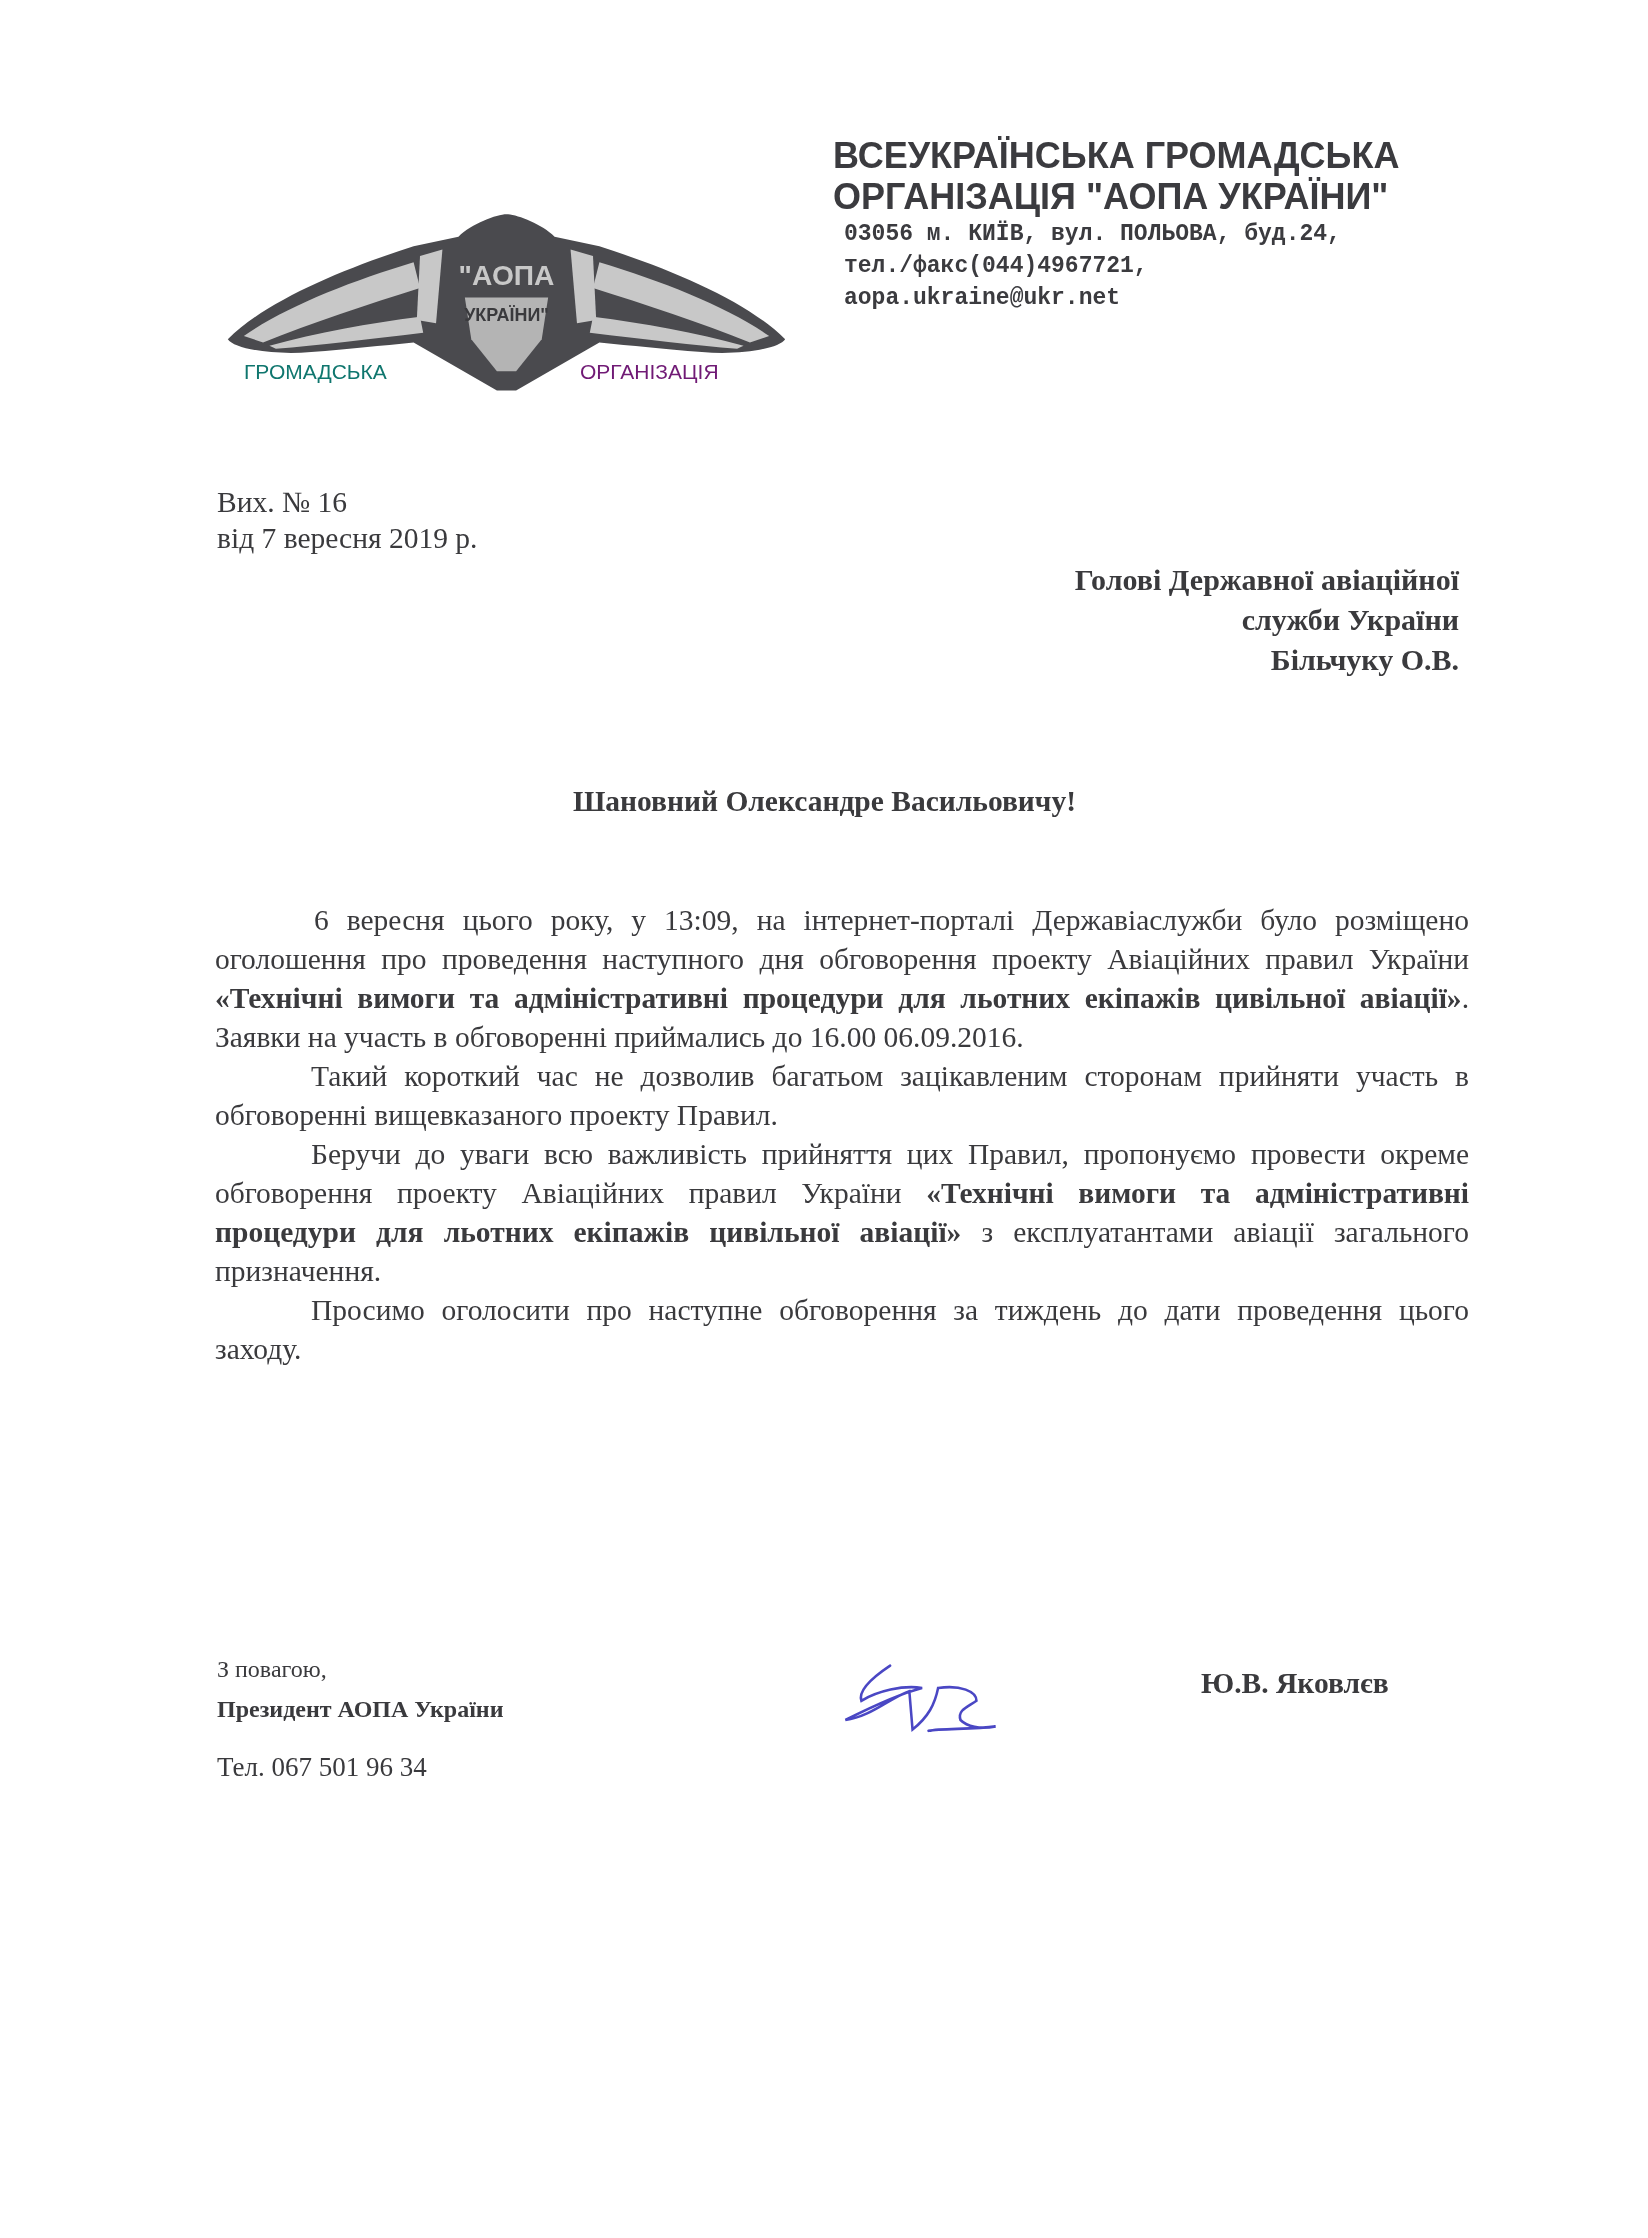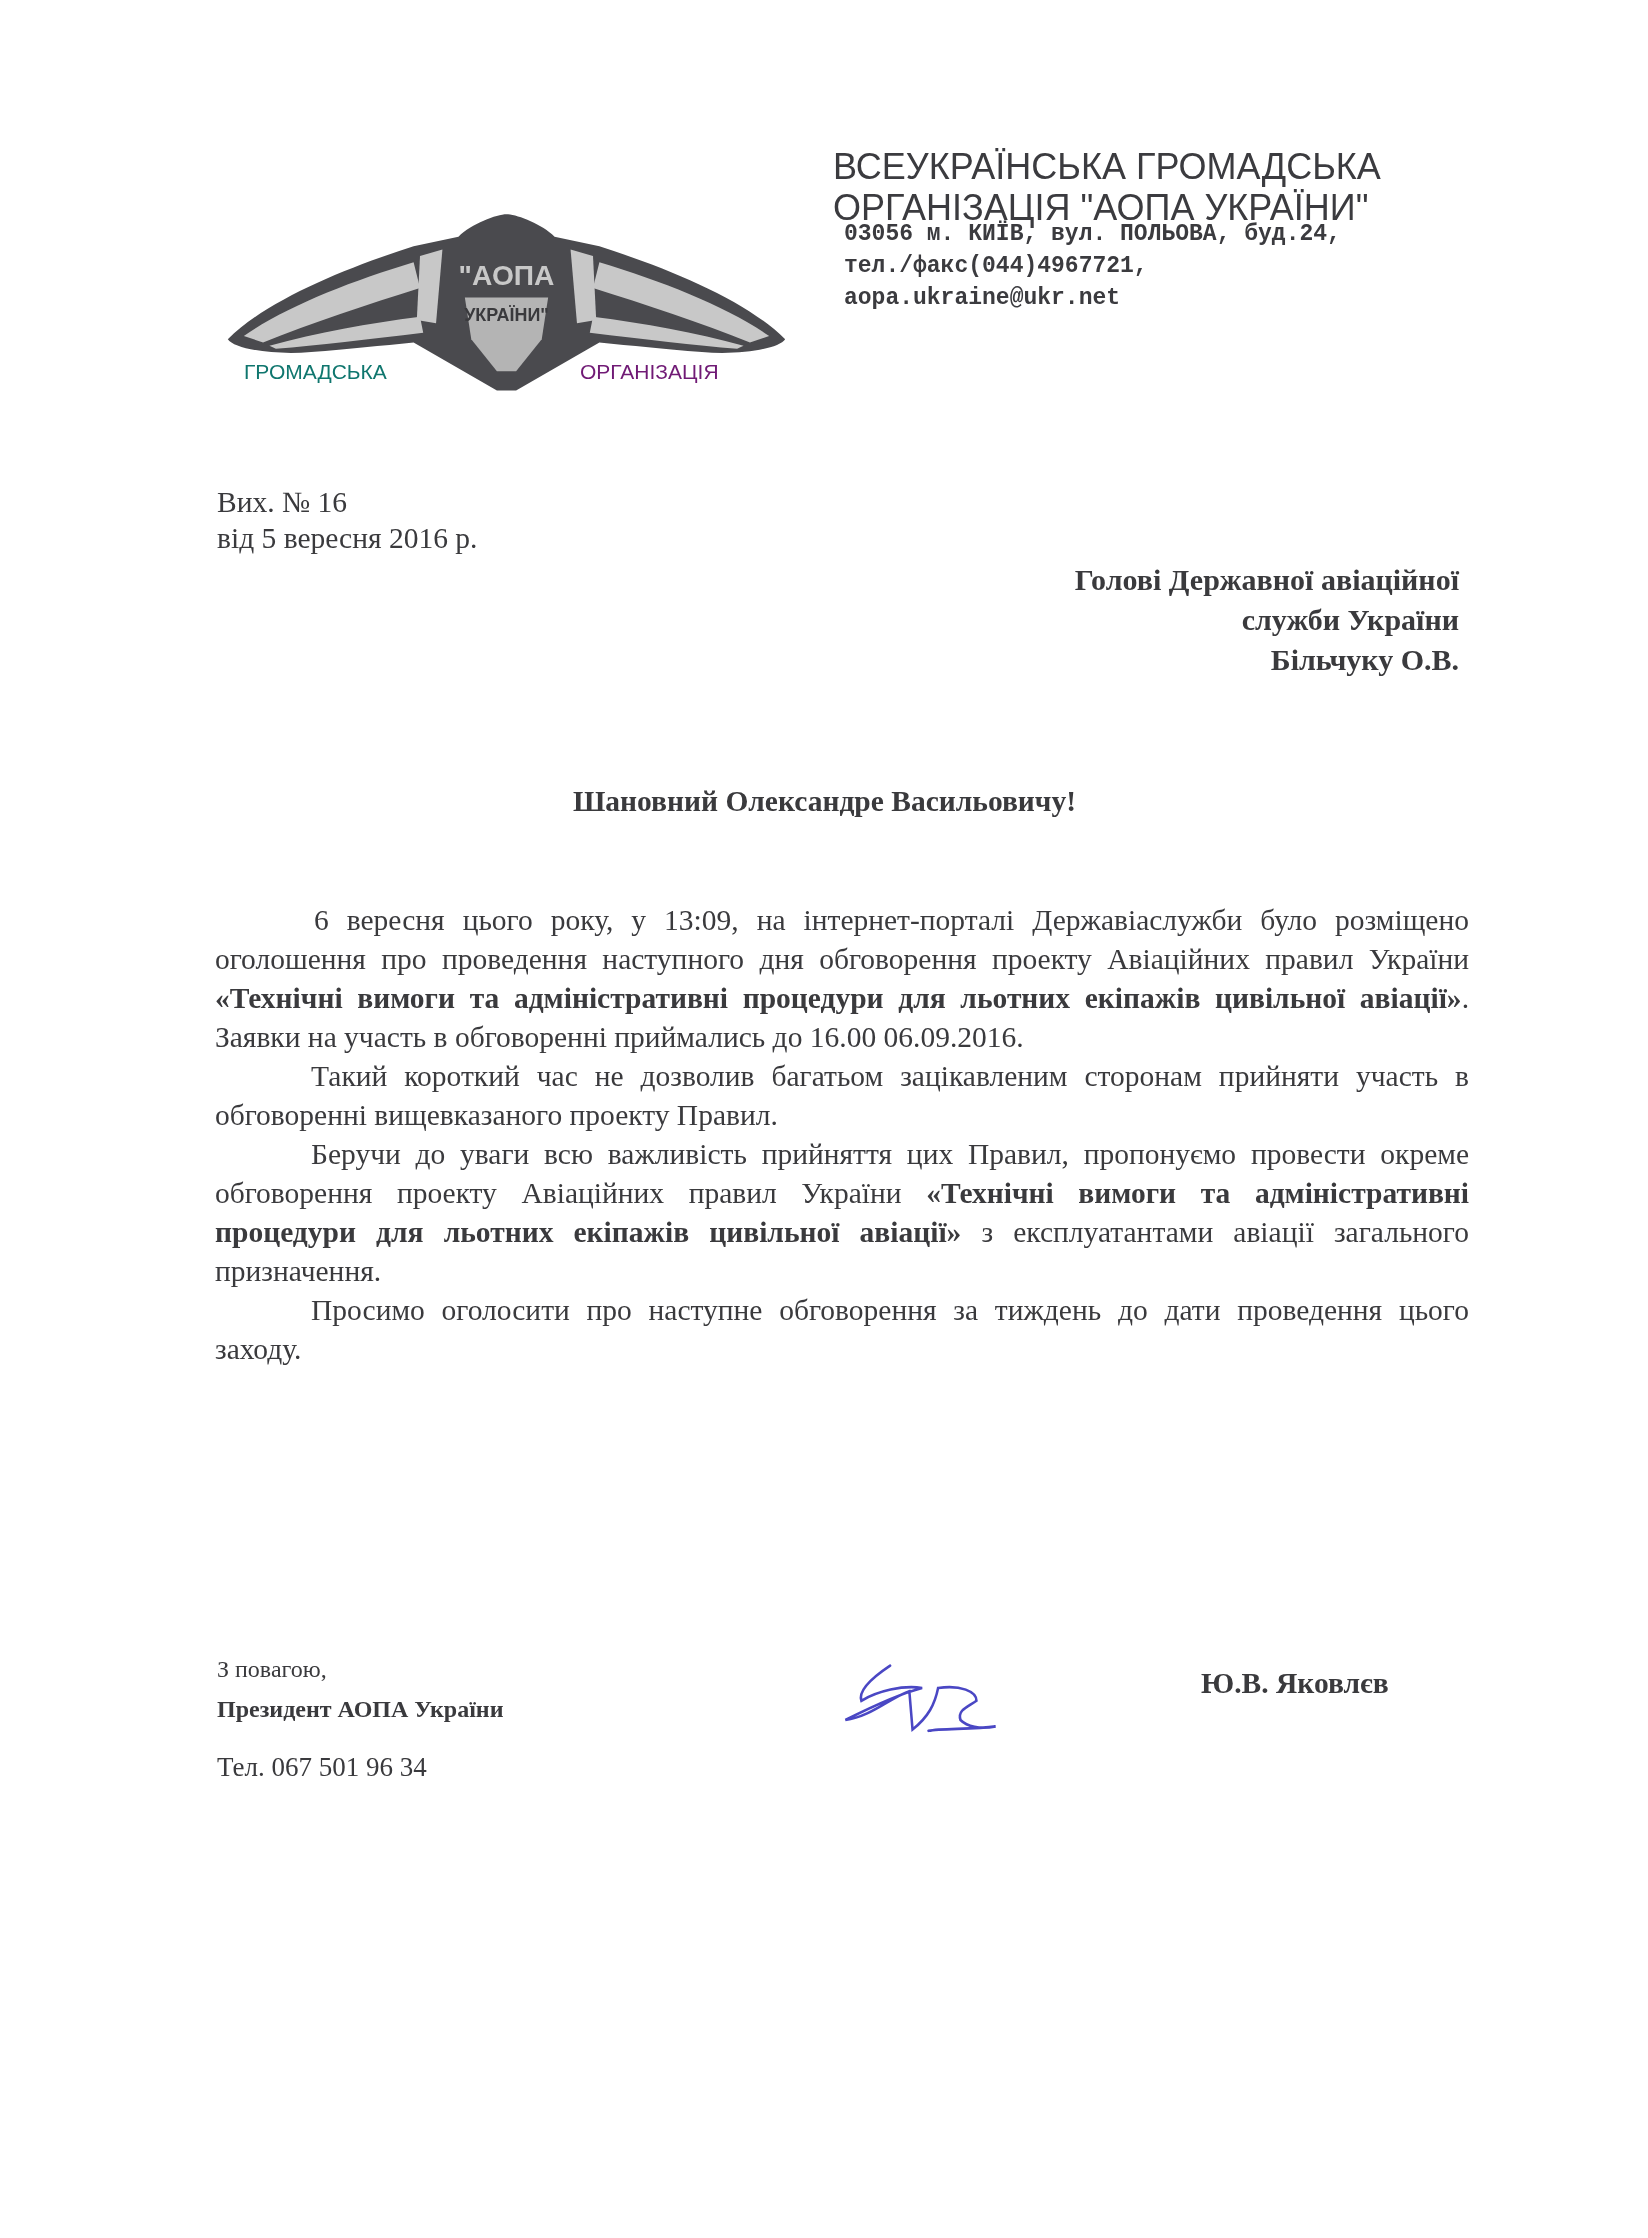--- a/index.html
+++ b/index.html
@@ -2,21 +2,21 @@
 <html style="font-size:10.2px"><head>
 <meta charset="utf-8">
 <style>
   html, body { margin:0; padding:0; background:#fff; }
   body { width:1649px; height:2239px; position:relative; overflow:hidden; color:#3a3a3d; }
   .abs { position:absolute; }
   .serif { font-family:"Liberation Serif","DejaVu Serif",serif; }
   .sans { font-family:"Liberation Sans","DejaVu Sans",sans-serif; }
   .mono { font-family:"Liberation Mono","DejaVu Sans Mono",monospace; }
   #logo { left:215px; top:211px; width:583px; height:186px; }
-  #org-name { left:833px; top:146px; font-size:36px; font-weight:normal; line-height:41px; letter-spacing:0px; color:#3b3b3f; }
+  #org-name { left:833px; top:135px; font-size:36px; font-weight:bold; line-height:41px; letter-spacing:0px; color:#3b3b3f; }
   #org-addr { left:844px; top:218px; font-size:23px; line-height:32px; color:#3b3b3f; font-weight:bold; }
   #ref { left:217px; top:484px; font-size:29.5px; line-height:36px; }
   #addressee { right:190px; top:560px; text-align:right; font-size:30px; font-weight:bold; line-height:40px; }
   #salutation { left:0; width:100%; top:785px; text-align:center; font-size:29.5px; font-weight:bold; }
   #body { left:215px; width:1254px; top:901px; font-size:29.5px; line-height:39px; text-align:justify; }
   #body p { margin:0; text-indent:96px; }
   #body p:first-child { text-indent:99px; }
   #body b { font-weight:bold; }
   #closing { left:217px; top:1649px; font-size:24px; line-height:40px; }
   #closing .pos { font-weight:bold; }
@@ -57,21 +57,21 @@
   <div>ОРГАНІЗАЦІЯ "АОПА УКРАЇНИ"</div>
 </div>
 <div id="org-addr" class="abs mono">
   <div>03056 м. КИЇВ, вул. ПОЛЬОВА, буд.24,</div>
   <div>тел./факс(044)4967721,</div>
   <div>aopa.ukraine@ukr.net</div>
 </div>
 
 <div id="ref" class="abs serif">
   <div>Вих. № 16</div>
-  <div>від  5 вересня 2016 р.</div>
+  <div>від  7 вересня 2019 р.</div>
 </div>
 
 <div id="addressee" class="abs serif">
   <div>Голові Державної авіаційної</div>
   <div>служби України</div>
   <div>Більчуку О.В.</div>
 </div>
 
 <div id="salutation" class="abs serif">Шановний Олександре Васильовичу!</div>
 

